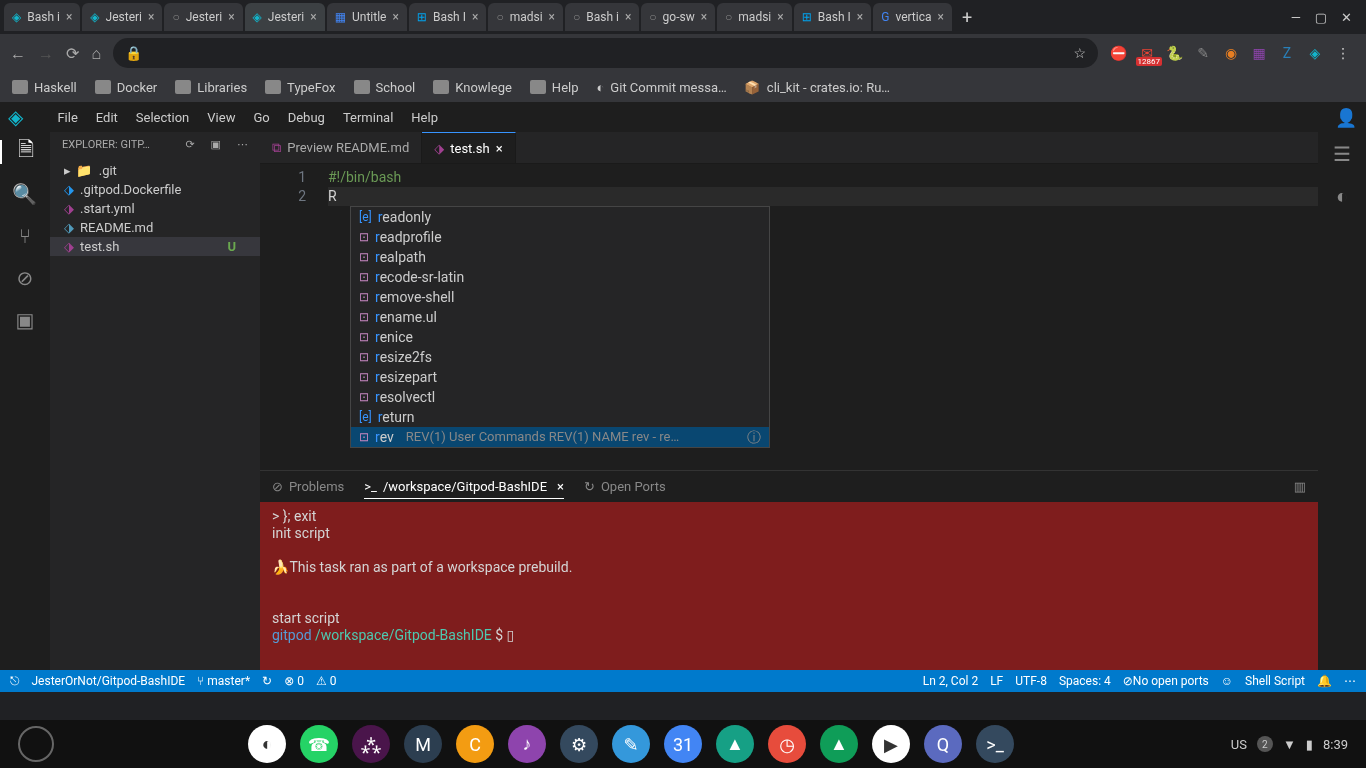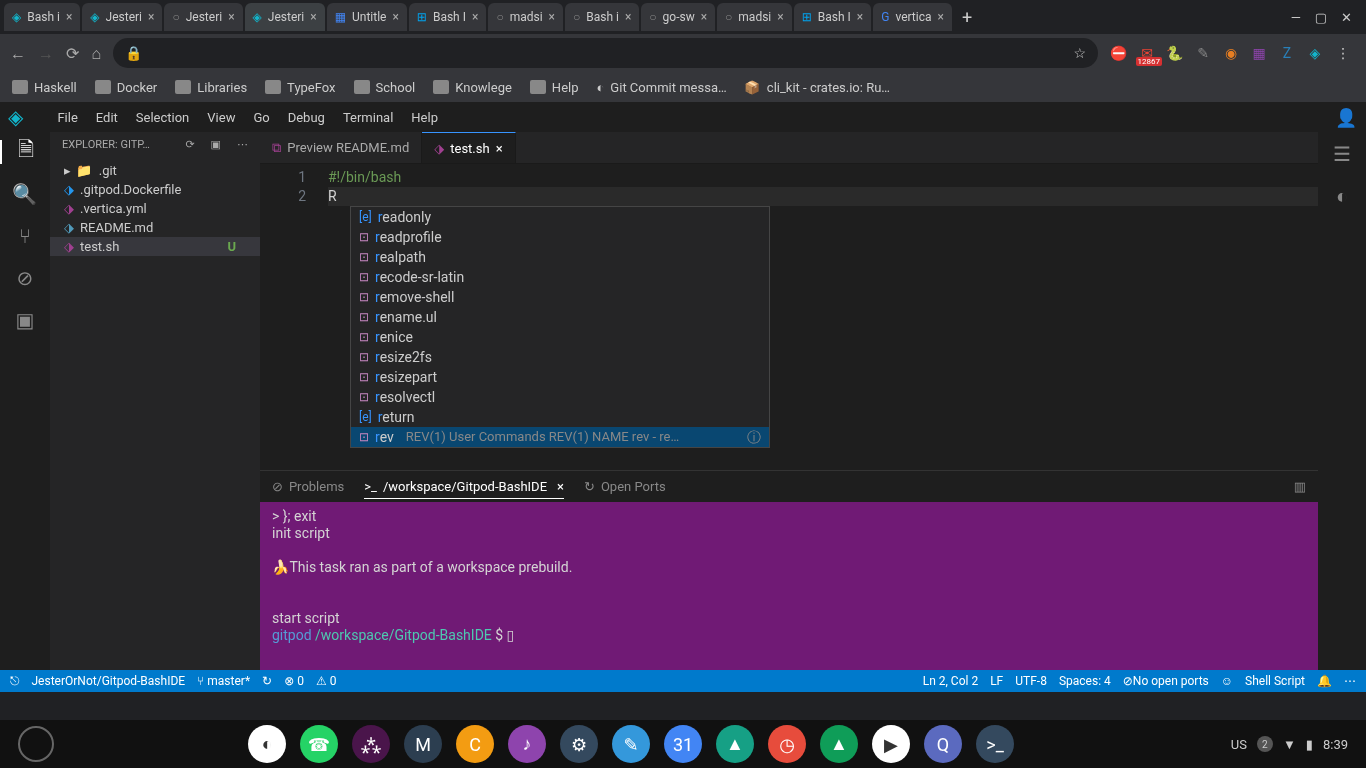--- a/index.html
+++ b/index.html
@@ -46,21 +46,21 @@
 .sug-item.sel { background:#094771; }
 .sug-item .match { color:#3794ff; }
 .sug-item .ico { color:#c586c0; font-size:12px; }
 .sug-item .detail { color:#888; margin-left:6px; font-size:13px; white-space:nowrap; overflow:hidden; text-overflow:ellipsis; flex:1; }
 .sug-item .info { margin-left:auto; color:#888; }
 .panel-tabs { display:flex; background:#1e1e1e; height:32px; align-items:center; padding:0 12px; gap:20px; border-top:1px solid #333; }
 .ptab { display:flex; align-items:center; gap:6px; color:#888; font-size:13px; cursor:pointer; }
 .ptab.active { color:#fff; border-bottom:1px solid #fff; padding-bottom:4px; margin-top:4px; }
 .ptab .close { margin-left:4px; }
 .panel-actions { margin-left:auto; display:flex; gap:12px; color:#888; }
-.term { background:#701a75; padding:6px 12px; font-family:"Courier New",monospace; font-size:14px; color:#d4d4d4; line-height:17px; height:168px; }
+.term { background:#7f1d1d; padding:6px 12px; font-family:"Courier New",monospace; font-size:14px; color:#d4d4d4; line-height:17px; height:168px; }
 .term .user { color:#569cd6; }
 .term .path { color:#4ec9b0; }
 .statusbar { background:#007acc; height:22px; display:flex; align-items:center; color:#fff; font-size:12px; padding:0 10px; gap:12px; }
 .statusbar .right { margin-left:auto; display:flex; gap:12px; align-items:center; }
 .rightbar { width:48px; background:#1e1e1e; display:flex; flex-direction:column; align-items:center; padding-top:10px; gap:18px; color:#888; font-size:20px; }
 .shelf { position:fixed; bottom:0; left:0; right:0; height:48px; background:#111; display:flex; align-items:center; padding:0 18px; gap:14px; }
 .shelf .apps { display:flex; gap:14px; margin-left:180px; }
 .shelf .app { width:38px; height:38px; border-radius:50%; display:flex; align-items:center; justify-content:center; font-size:18px; color:#fff; }
 .shelf .tray { margin-left:auto; display:flex; gap:10px; align-items:center; color:#ccc; font-size:13px; }
 .launcher { width:36px; height:36px; border:2px solid #666; border-radius:50%; }
@@ -239,21 +239,21 @@
             <span>▸</span>
             <span style="color:#ccc">📁</span>
             <span>.git</span>
           </div>
           <div class="file-item">
             <span style="color:#2496ed">⬗</span>
             <span>.gitpod.Dockerfile</span>
           </div>
           <div class="file-item">
             <span style="color:#a04090">⬗</span>
-            <span>.vertica.yml</span>
+            <span>.start.yml</span>
           </div>
           <div class="file-item">
             <span style="color:#519aba">⬗</span>
             <span>README.md</span>
           </div>
           <div class="file-item active">
             <span style="color:#a04090">⬗</span>
             <span>test.sh</span>
             <span class="status">U</span>
           </div>

